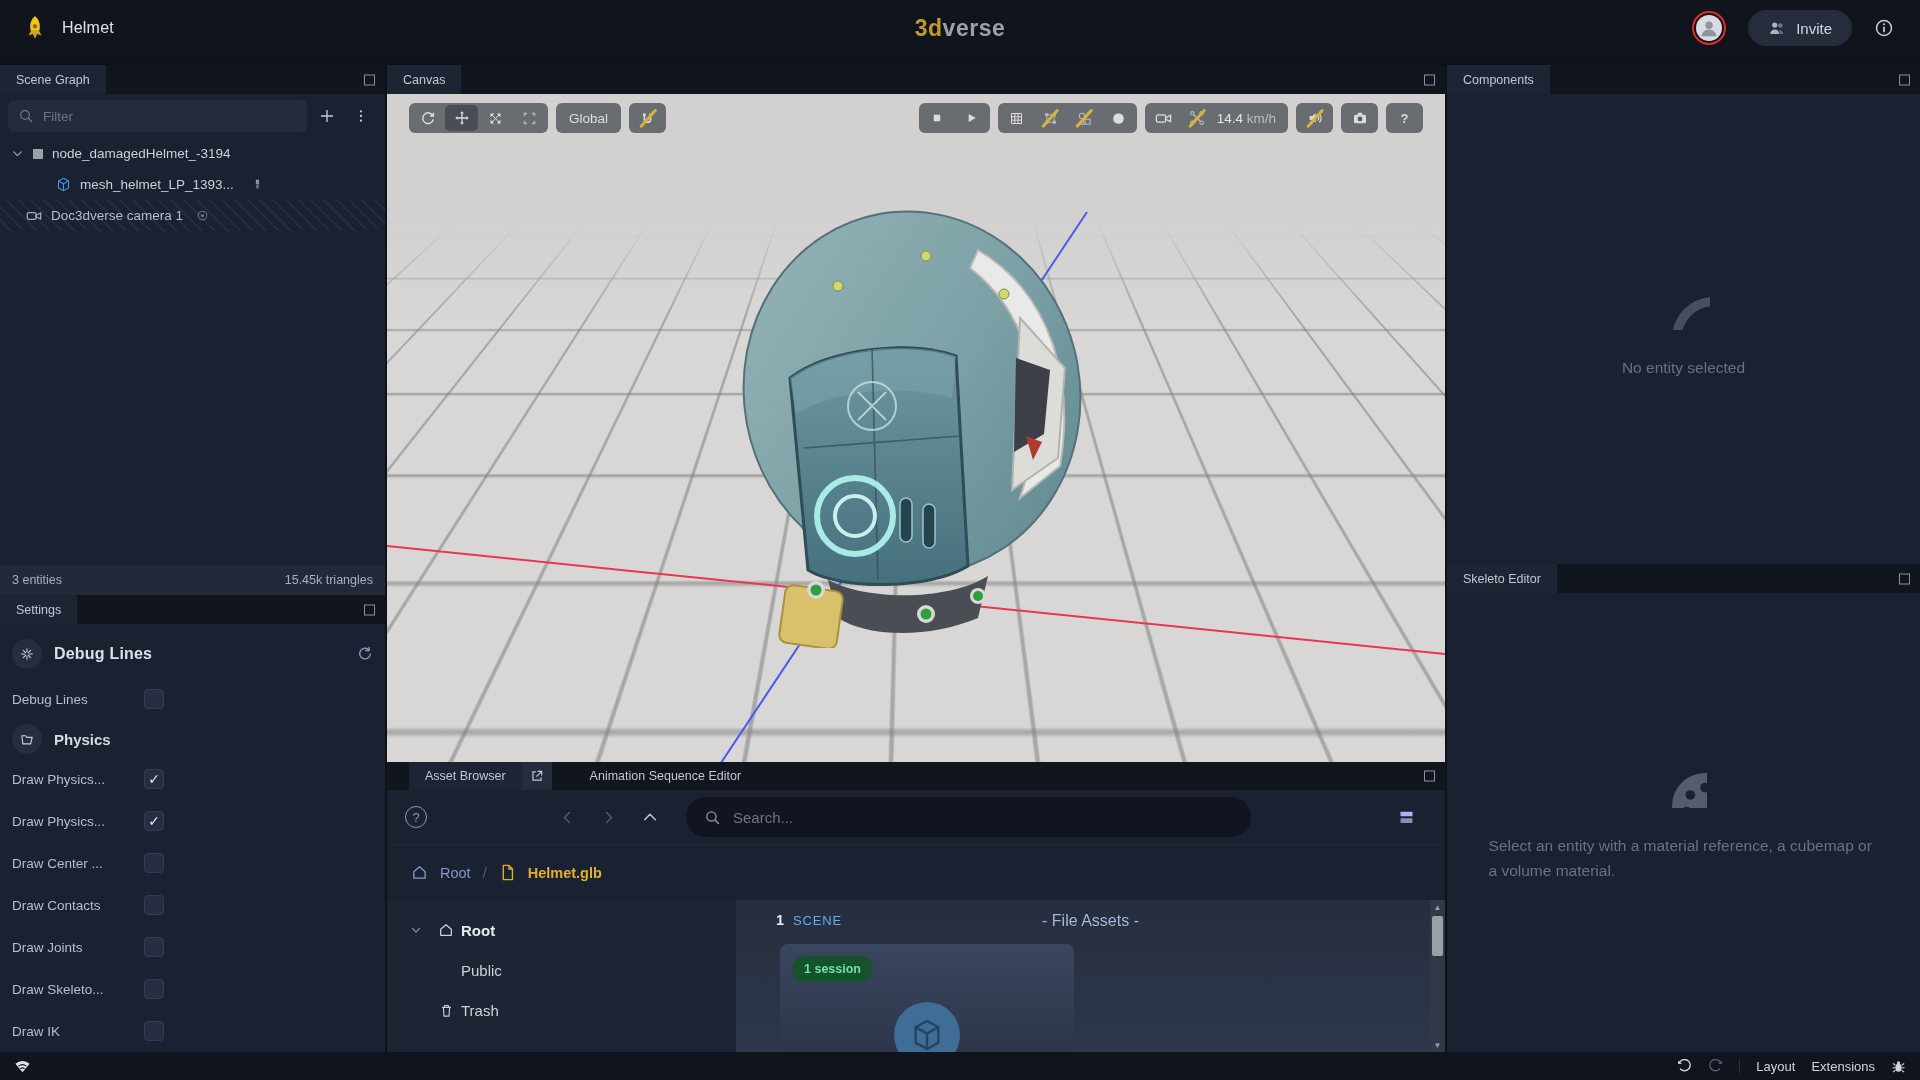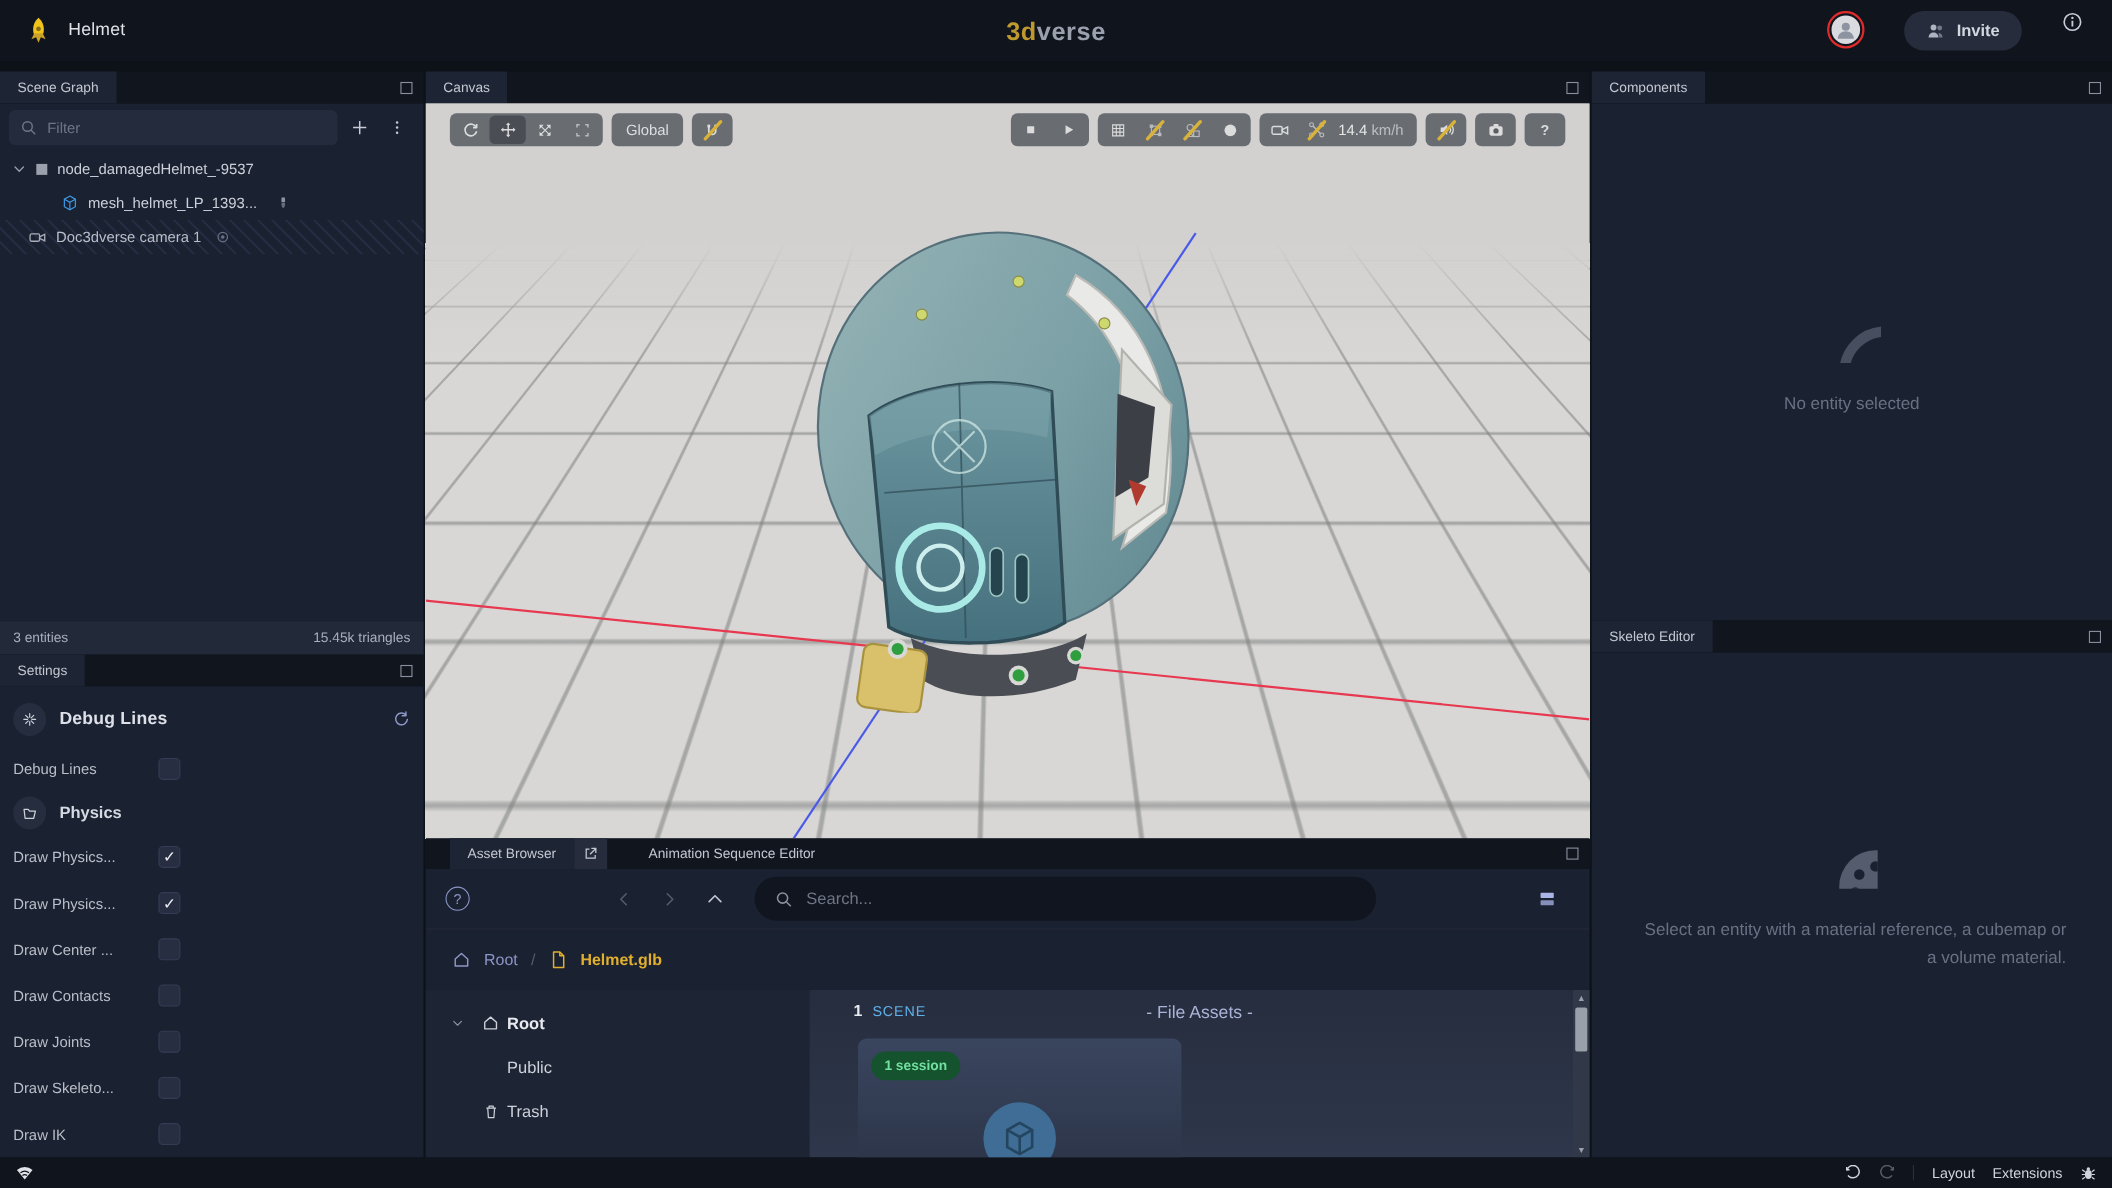--- a/index.html
+++ b/index.html
@@ -7,21 +7,21 @@
     font-family:"Liberation Sans","DejaVu Sans",sans-serif; color:#c8ccd6; }
   svg { display:block; }
   .ico { flex:0 0 auto; }
 
   
   .topbar { height:56px; background:#10141d; display:flex; align-items:center; position:relative; }
   .brandbox { display:flex; align-items:center; gap:14px; padding-left:22px; }
   .project-title { font-size:16px; color:#dfe2e8; letter-spacing:.2px; }
   .logo3d { position:absolute; left:50%; transform:translateX(-50%); font-size:23px; font-weight:700; letter-spacing:.5px; }
   .logo3d .g1 { color:#c19a2e; } .logo3d .g2 { color:#9aa0ae; }
-  .top-right { margin-left:auto; display:flex; gap:36px; padding-right:26px;font-weight:bold; }
+  .top-right { margin-left:auto; display:flex; align-items:center; gap:22px; padding-right:26px; }
   .avatar-ring { width:34px; height:34px; border-radius:50%; border:2.5px solid #e02b2b; display:flex; align-items:center; justify-content:center; background:#10141d; cursor:pointer; }
   .avatar { width:26px; height:26px; border-radius:50%; background:#d9dbe0; display:flex; align-items:center; justify-content:center; overflow:hidden; }
   .invite-btn { height:36px; background:#262c3c; border-radius:18px; display:flex; align-items:center; gap:10px; padding:0 20px; color:#d3d7e0; font-size:15px; cursor:pointer; }
 
   
   .workspace { height:996px; display:flex; gap:2px; padding-top:9px; background:#0d1118; }
   .col-left  { width:385px; display:flex; flex-direction:column; }
   .col-mid   { width:1058px; display:flex; flex-direction:column; }
   .col-right { width:473px; display:flex; flex-direction:column; }
 
@@ -112,21 +112,21 @@
     background:linear-gradient(180deg,#3a455f,#2c3548); }
   .sess-badge { position:absolute; left:12px; top:12px; height:26px; background:#14532d; border-radius:13px; color:#71e0a0; font-size:12.5px; font-weight:700; display:flex; align-items:center; padding:0 12px; }
   .scene-cube { position:absolute; left:50%; top:58px; transform:translateX(-50%); width:66px; height:66px; border-radius:50%; background:#3f6d95; display:flex; align-items:center; justify-content:center; color:#24455f; }
   .vscroll { position:absolute; right:0; top:0; bottom:0; width:15px; background:#313848; display:flex; flex-direction:column; align-items:center; }
   .vscroll .arr { height:14px; display:flex; align-items:center; justify-content:center; font-size:8px; color:#9aa0ac; width:100%; cursor:pointer; }
   .vscroll .thumb { width:11px; height:40px; background:#9aa0aa; border-radius:2px; margin-top:2px; cursor:pointer; }
   .vscroll .track { flex:1; } 
 
   
   .empty-state { height:100%; display:flex; flex-direction:column; align-items:center; justify-content:center; gap:26px; color:#6a7184; }
-  .empty-state .msg { font-size:15.5px; text-align:right; line-height:1.55; max-width:390px; }
+  .empty-state .msg { font-size:15.5px; text-align:left; line-height:1.55; max-width:390px; }
   .comp-panel { height:470px; flex:0 0 auto; }
   .mat-panel { flex:1 1 auto; min-height:0; }
 
   
   .statusbar { height:28px; background:#10141d; display:flex; align-items:center; padding:0 14px; }
   .sb-right { margin-left:auto; display:flex; align-items:center; gap:16px; font-size:13px; color:#d0d4dc; }
   .sb-div { width:1px; height:14px; background:#2a3040; }
   .sb-dim { color:#565c6a; }
   .sb-link { cursor:pointer; }
 </style>
@@ -371,21 +371,21 @@
           </div>
       </div>
       <div class="tree">
         <div class="trow" style="padding-left:4px">
           <span class="chev">
               <svg width="13" height="13" style="color:#9aa0ac">
                 <use href="#s-chevdown"></use>
               </svg>
             </span>
           <span class="sq-ico"></span>
-          <span>node_damagedHelmet_-9537</span>
+          <span>node_damagedHelmet_-3194</span>
         </div>
         <div class="trow" style="padding-left:56px; gap:9px">
           <svg class="ico" width="15" height="15" style="color:#3d9be8">
               <use href="#s-cube"></use>
             </svg>
           <span>mesh_helmet_LP_1393...</span>
           <svg class="ico" width="13" height="13" style="color:#8d93a0; margin-left:8px">
               <use href="#s-brush"></use>
             </svg>
         </div>

